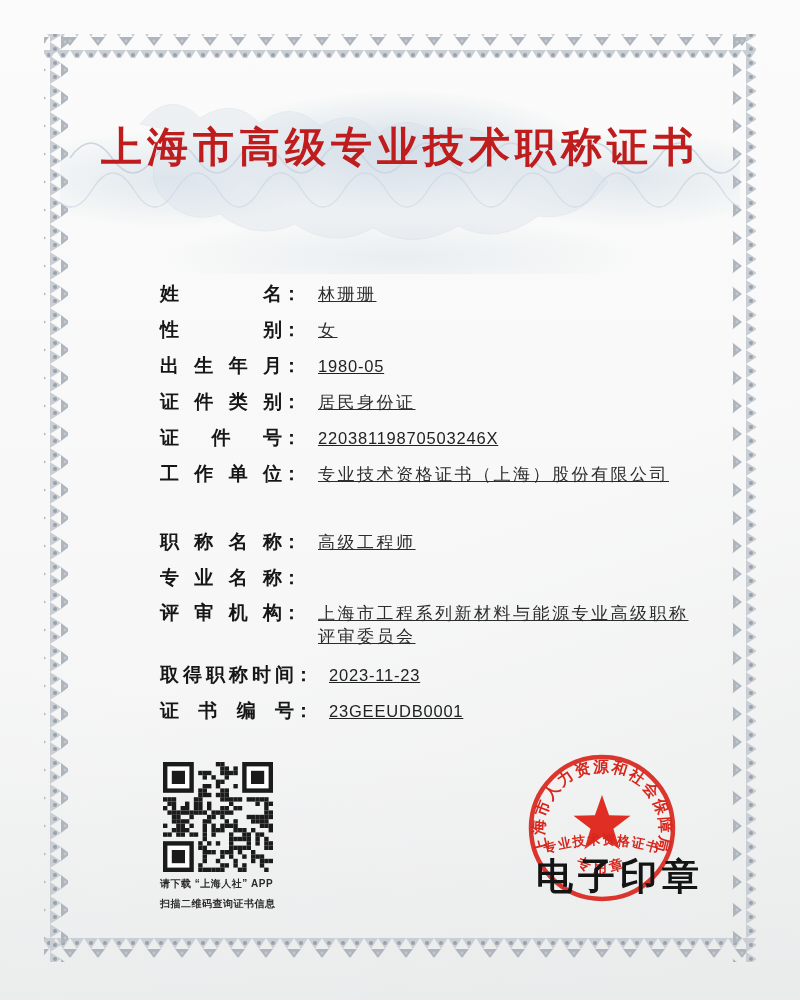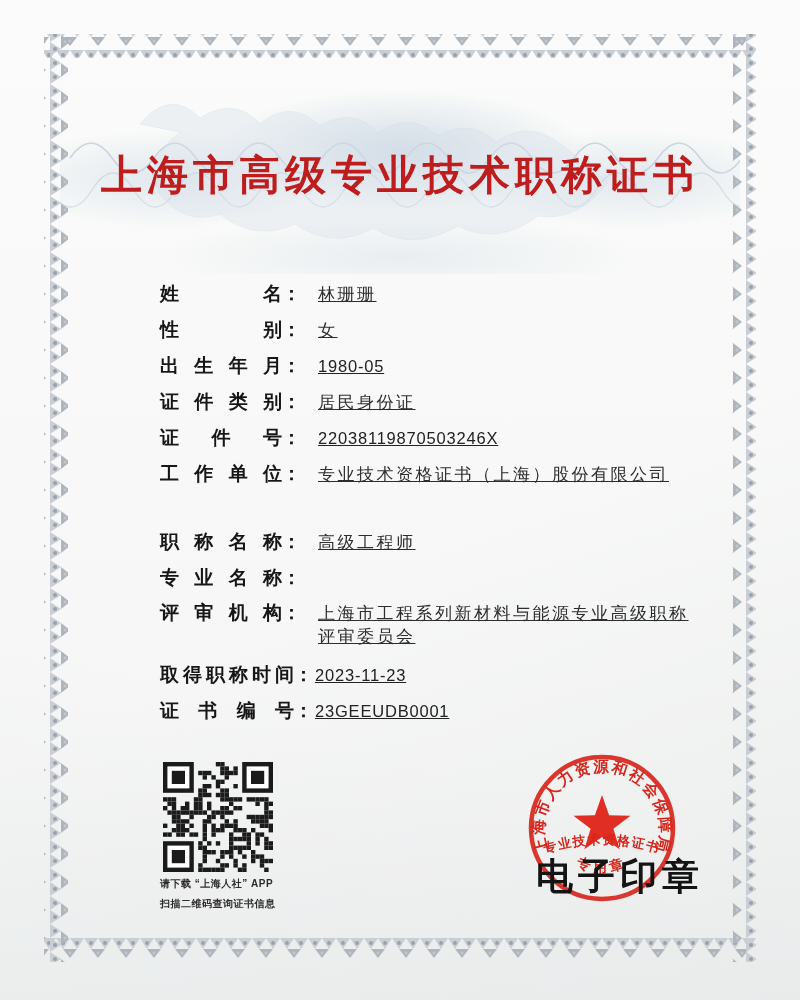--- a/index.html
+++ b/index.html
@@ -20,42 +20,42 @@
   .watermark-band{
     position:absolute;left:60px;top:62px;width:680px;height:212px;
     background:
       radial-gradient(ellipse 260px 85px at 50% 42%, rgba(173,193,213,.50), rgba(173,193,213,0) 72%),
       radial-gradient(ellipse 230px 70px at 16% 55%, rgba(184,201,218,.38), rgba(184,201,218,0) 70%),
       radial-gradient(ellipse 230px 70px at 84% 55%, rgba(184,201,218,.38), rgba(184,201,218,0) 70%),
       radial-gradient(ellipse 330px 55px at 50% 92%, rgba(196,210,223,.30), rgba(196,210,223,0) 72%);
   }
   .watermark-band svg{position:absolute;left:0;top:0;}
   .title{
-    position:absolute;left:0;top:148px;width:800px;
+    position:absolute;left:0;top:120px;width:800px;
     text-align:center;
     font-size:41px;font-weight:800;letter-spacing:5px;
     color:#bf1d1d;white-space:nowrap;
   }
   .group{position:absolute;left:160px;}
   .g1{top:283px;} .g2{top:531px;} .g3{top:664px;}
   .row{display:flex;align-items:flex-start;margin-bottom:13px;min-height:22px;}
   .label{
     display:flex;justify-content:space-between;
     width:122px;flex:0 0 122px;
     font-size:19px;font-weight:700;color:#161616;line-height:22px;
   }
   .g3 .label{width:134px;flex:0 0 134px;}
   .colon{font-size:19px;font-weight:700;color:#161616;line-height:22px;}
   .value{
     margin-left:17px;max-width:385px;
     font-family:"DejaVu Serif",serif;
     font-size:17px;color:#2d2d2d;line-height:23px;
     letter-spacing:2.5px;word-break:break-all;text-decoration:underline;
   }
-  .g3 .value{margin-left:2px;}
+  .g3 .value{margin-left:16px;}
   .value.num{
     font-family:"Liberation Sans",sans-serif;
     font-size:16.5px;letter-spacing:.8px;color:#222;
   }
   .qr{position:absolute;left:163px;top:762px;width:110px;height:110px;}
   .qr-caption{
     position:absolute;left:160px;top:874px;
     font-size:10px;font-weight:700;color:#2b2b2b;
     line-height:20px;letter-spacing:.5px;
   }

